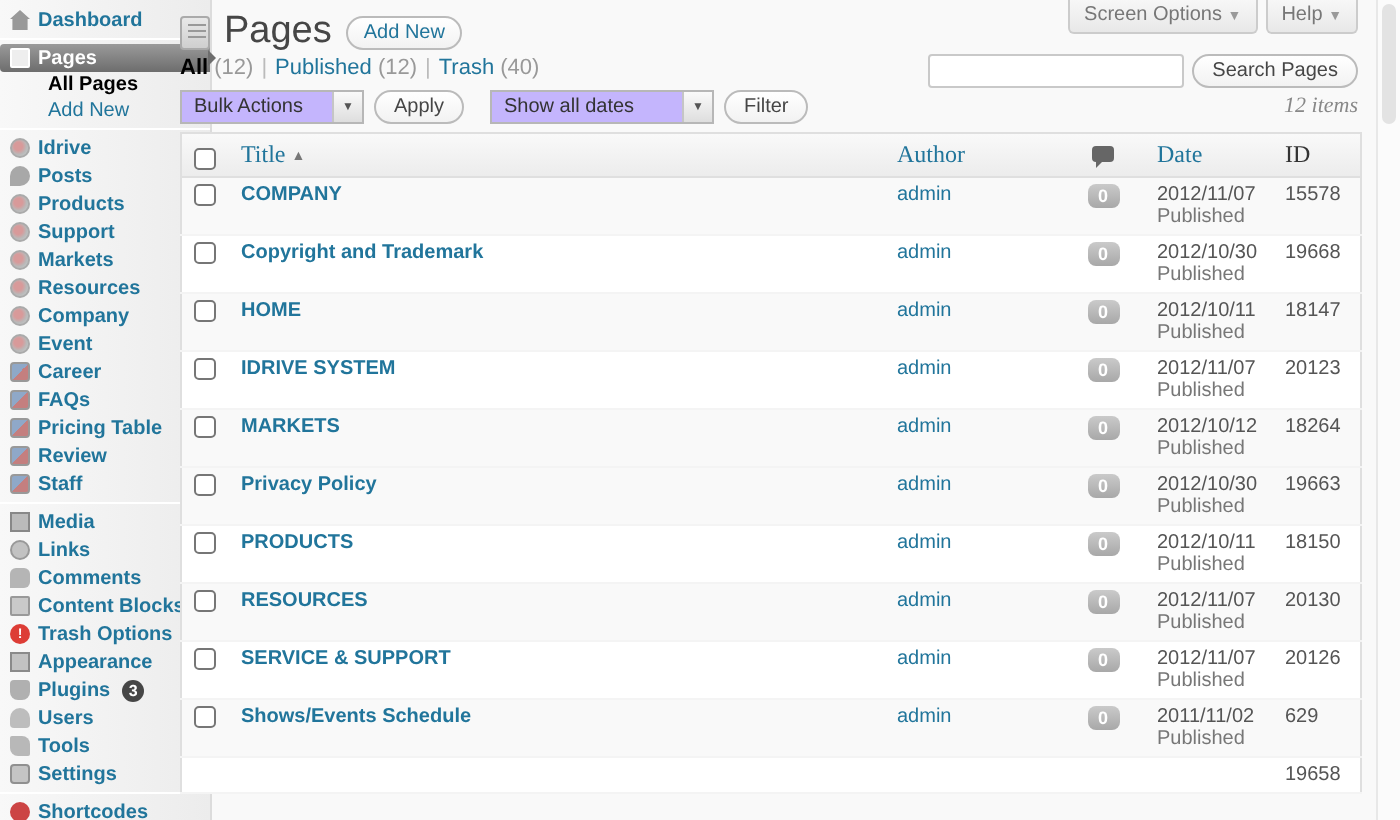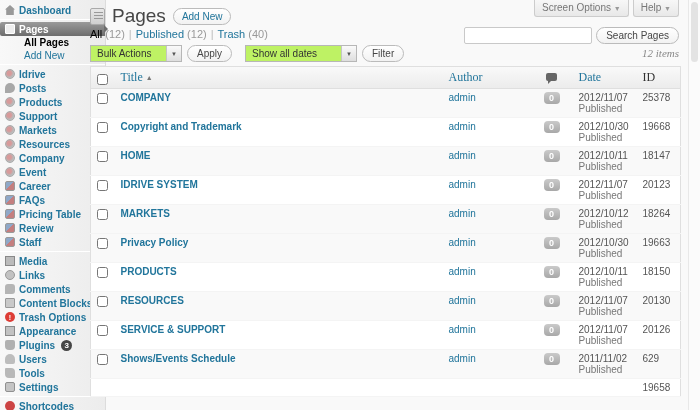--- a/index.html
+++ b/index.html
@@ -57,26 +57,26 @@
     background:linear-gradient(#fff,#f2f2f2); color:#464646; font-size:10px; cursor:pointer; white-space:nowrap; }
   .btn.add-new { color:#21759b; font-size:10px; padding:2px 8px; }
 
   #search-row { position:absolute; top:27px; right:8px; display:flex; gap:4px; align-items:flex-start; }
   #search-input { width:128px; height:17px; border:1px solid #c9c9c9; border-radius:2px; padding:0 3px;
     font-size:11px; background:#fff; }
 
   #filter-links { height:15px; display:flex; align-items:center; gap:4px; color:#999; }
   .filter-link { text-decoration:none; cursor:pointer; }
   .filter-label { color:#21759b; }
-  .filter-link.current .filter-label { color:#000; font-weight:normal;margin-top:36px; }
+  .filter-link.current .filter-label { color:#000; font-weight:bold;margin-top:36px; }
   .filter-count { color:#999; }
   .pipe { color:#bbb; }
 
   .tablenav { height:25px; display:flex; align-items:center; gap:5px; position:relative; }
-  .fake-select { display:inline-flex; align-items:center; height:17px; border:1px solid #b7b7b7; background:#bef264;
+  .fake-select { display:inline-flex; align-items:center; height:17px; border:1px solid #b7b7b7; background:#c4b5fd;
     cursor:pointer; }
   .fs-label { padding:0 6px; font-size:10px; color:#333; white-space:nowrap; }
   .fs-arrow { width:15px; align-self:stretch; display:flex; align-items:center; justify-content:center;
     border-left:1px solid #c5c5c5; background:linear-gradient(#fafafa,#dedede); font-size:6px; color:#555; }
   .sel-bulk { width:92px; justify-content:space-between; }
   .sel-dates { width:112px; justify-content:space-between; margin-left:8px; }
   .items-count { position:absolute; right:2px; top:6px; font-family:"Liberation Serif", serif; font-style:italic;
     font-size:11px; color:#888; }
 
   table { width:100%; border-collapse:collapse; background:#fff; border:1px solid #dfdfdf; }
@@ -292,21 +292,21 @@
     <tbody id="rows-body">
         <tr class="alternate">
           <td class="cell-check"><input type="checkbox" style=""></td>
           <td><a class="row-title">COMPANY</a></td>
           <td class="col-author"><a class="author-link">admin</a></td>
           <td class="col-comments"><span class="comment-badge">0</span></td>
           <td class="col-date">
             <div class="date-line">2012/11/07</div>
             <div class="status-line">Published</div>
           </td>
-          <td class="col-id cell-id">25378</td>
+          <td class="col-id cell-id">15578</td>
         </tr>
         <tr>
           <td class="cell-check"><input type="checkbox" style=""></td>
           <td><a class="row-title">Copyright and Trademark</a></td>
           <td class="col-author"><a class="author-link">admin</a></td>
           <td class="col-comments"><span class="comment-badge">0</span></td>
           <td class="col-date">
             <div class="date-line">2012/10/30</div>
             <div class="status-line">Published</div>
           </td>

